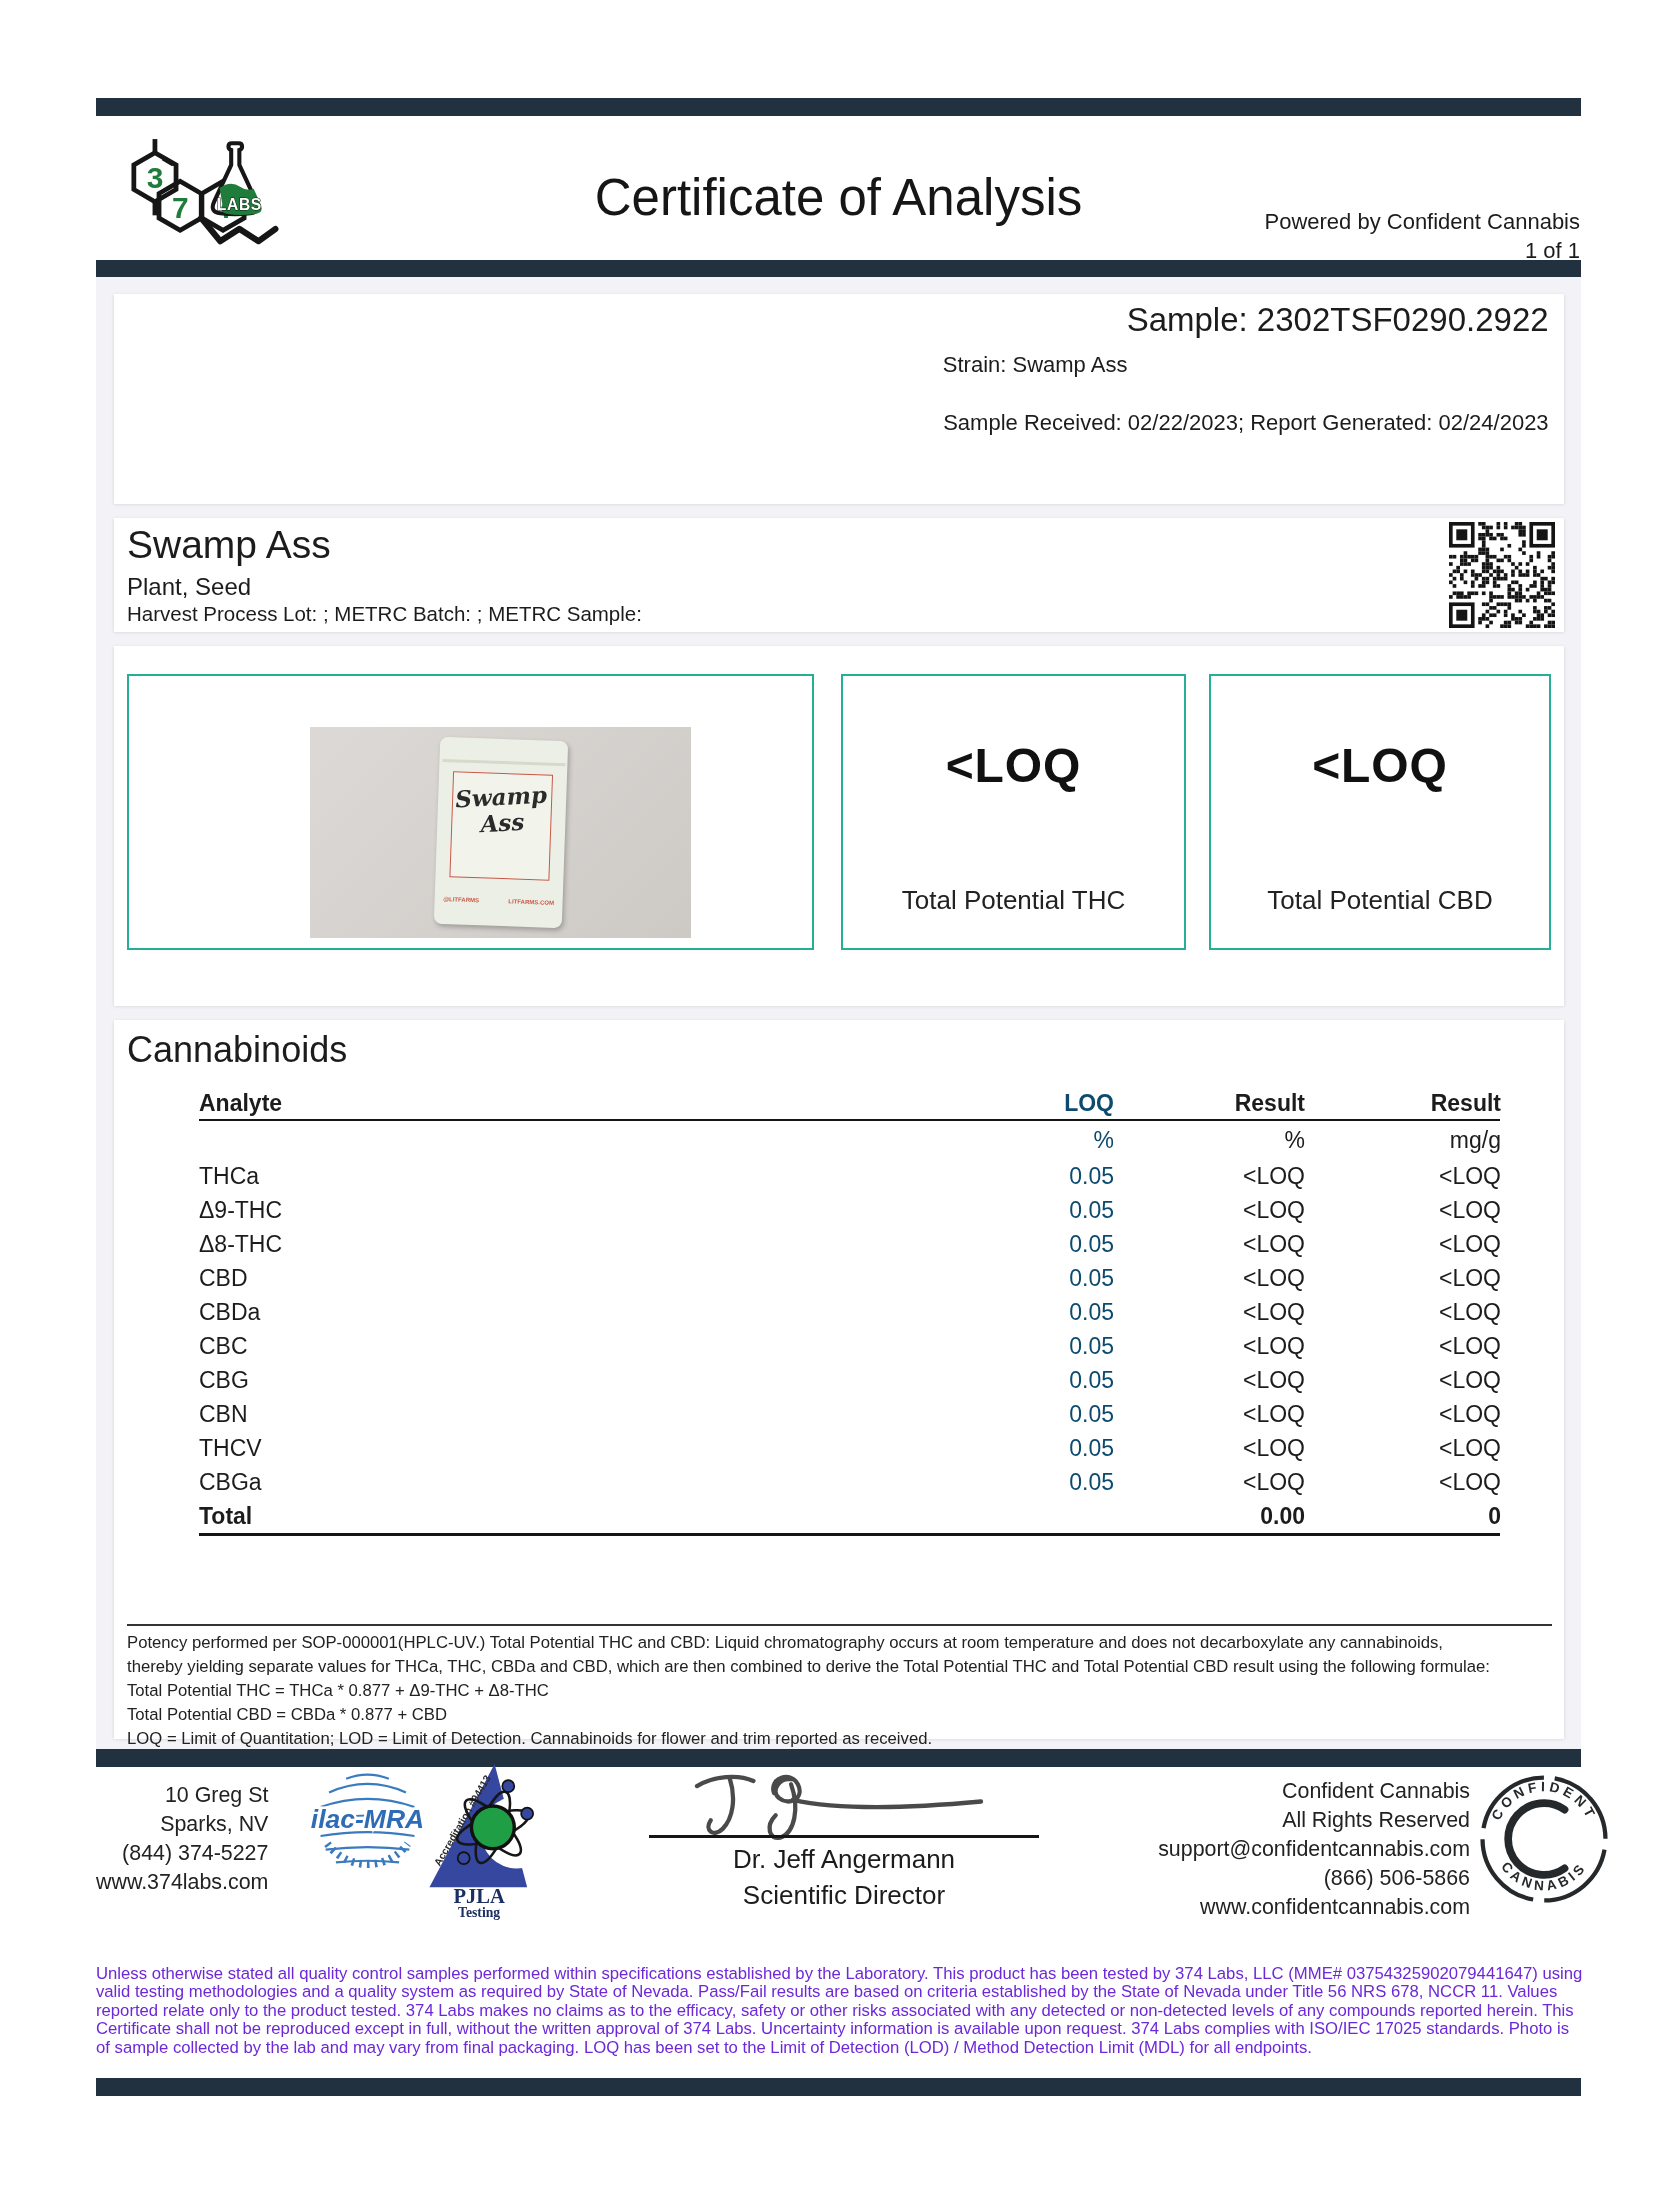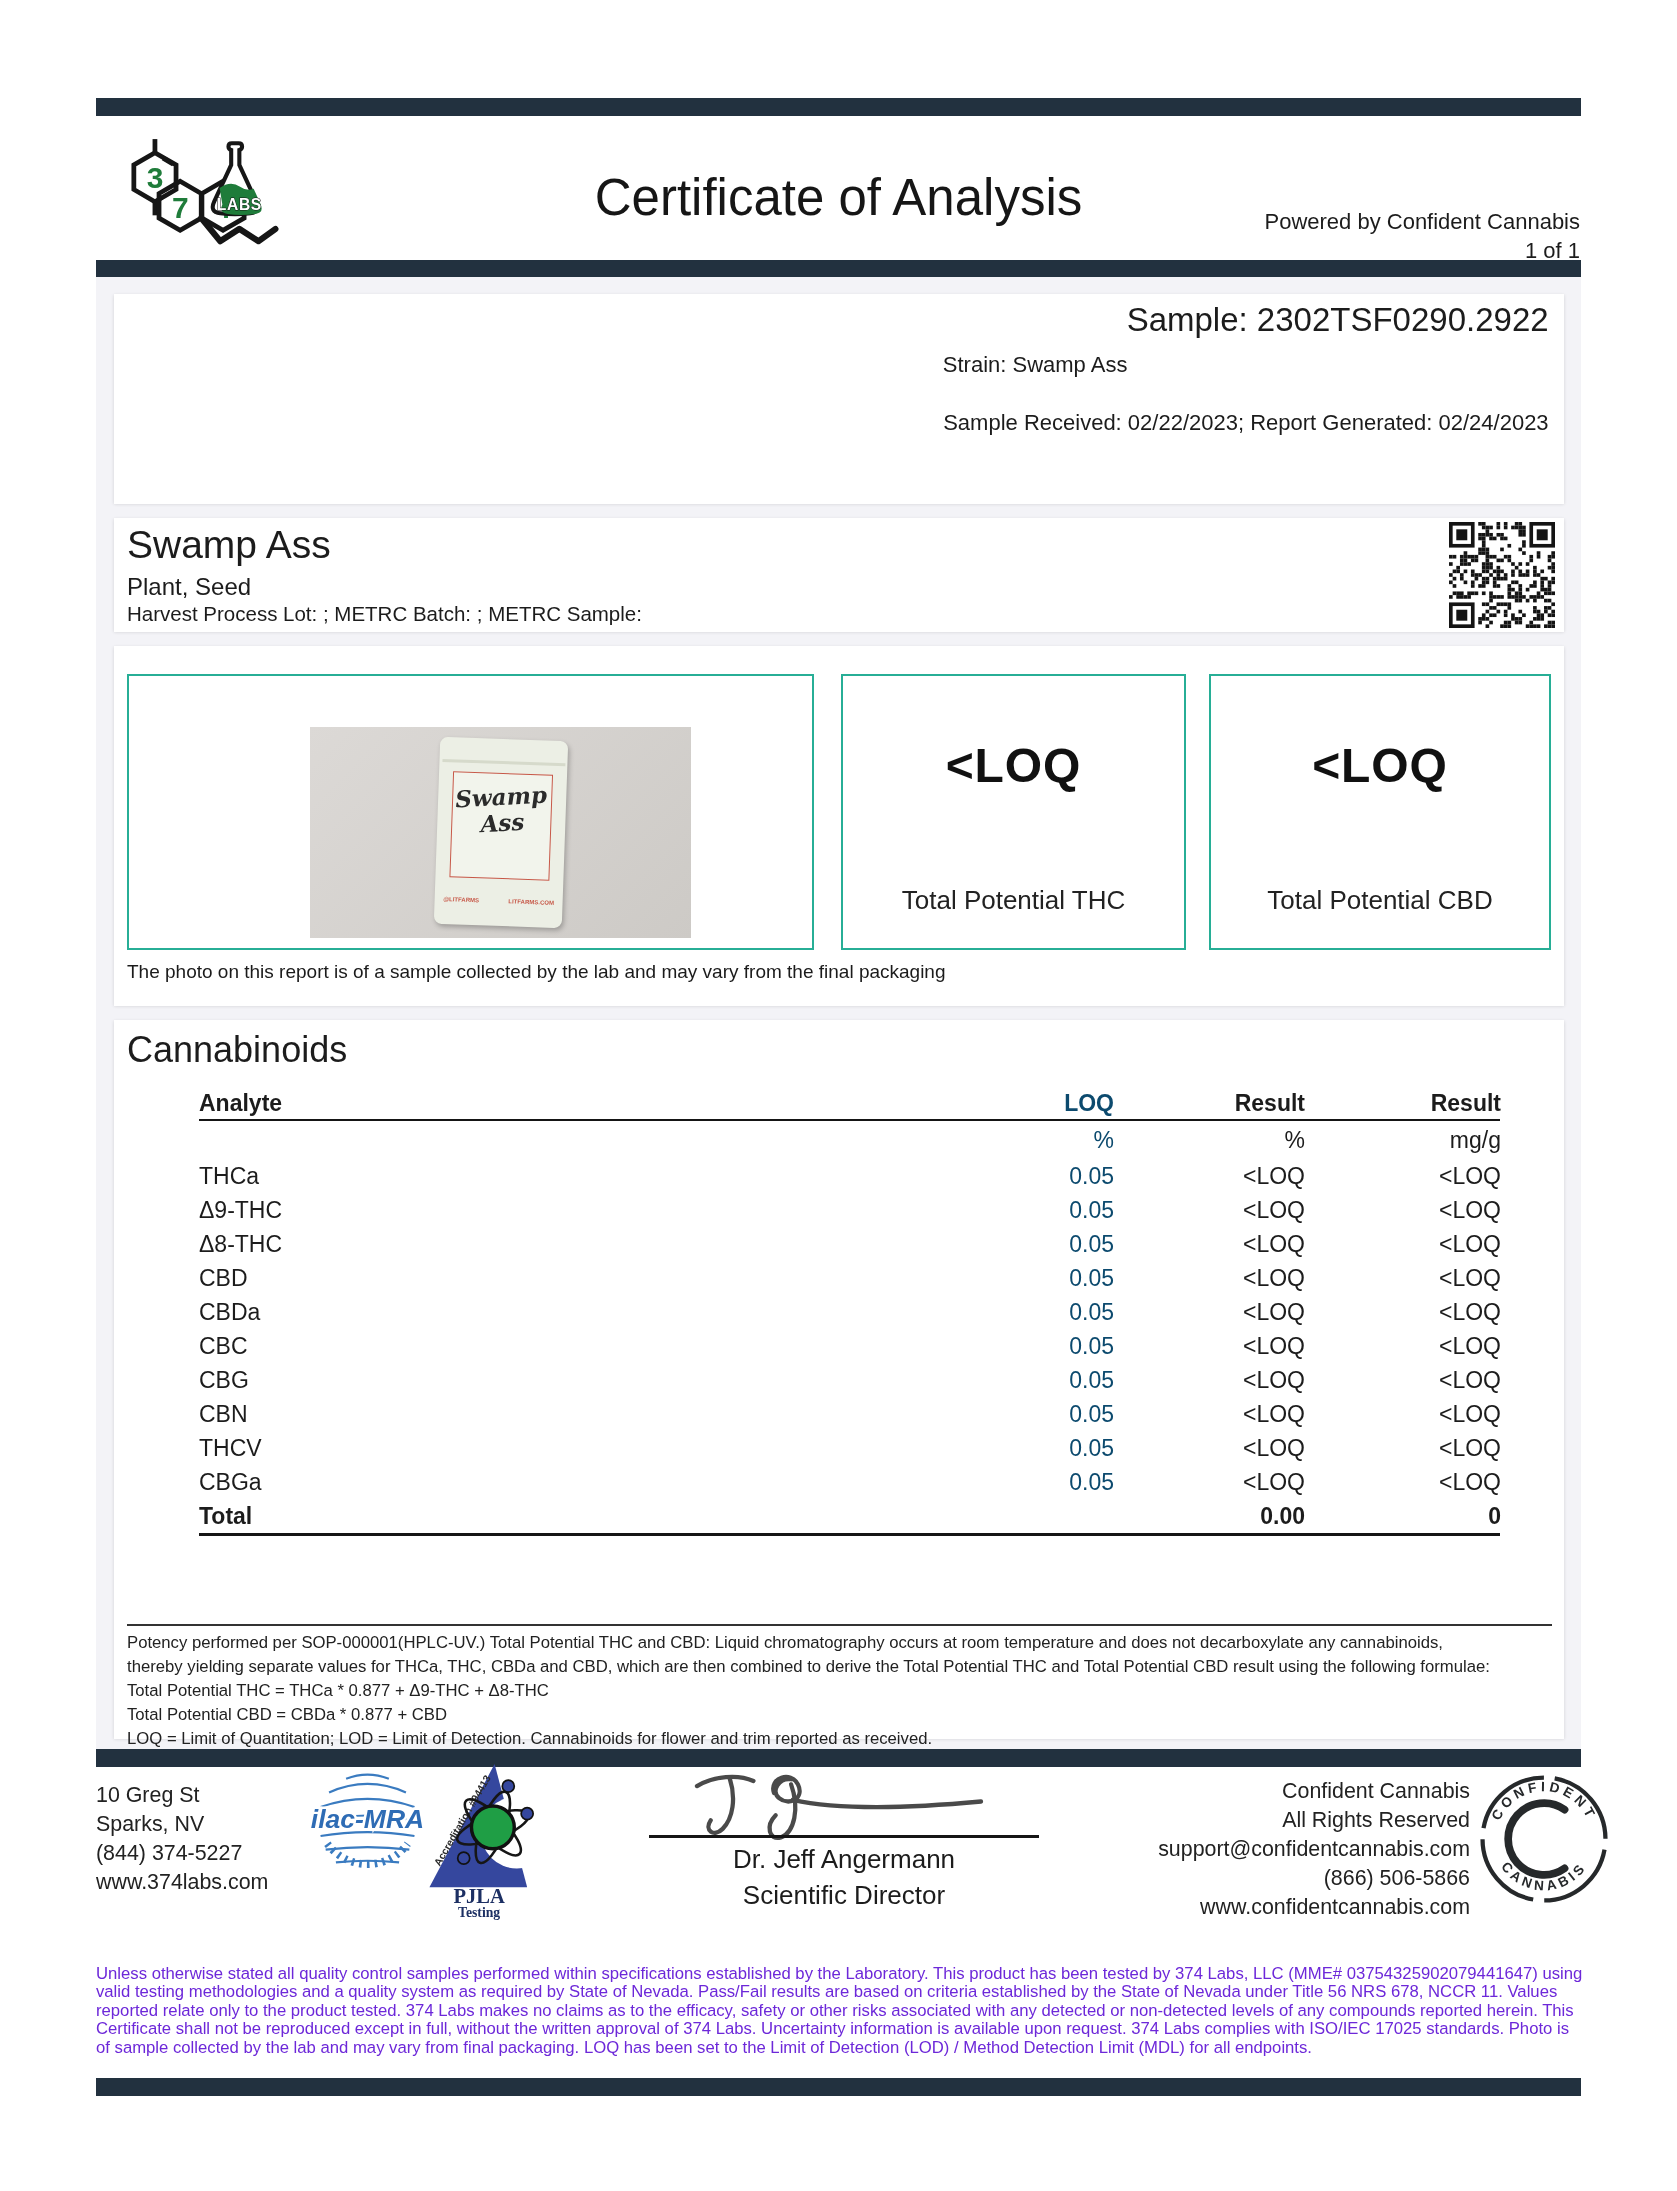--- a/index.html
+++ b/index.html
@@ -379,21 +379,20 @@
       </div>
     </div>
     <div class="tealbox" style="left:727px;width:345px;">
       <div class="loqval">&lt;LOQ</div>
       <div class="loqlab">Total Potential THC</div>
     </div>
     <div class="tealbox" style="left:1095px;width:342px;">
       <div class="loqval">&lt;LOQ</div>
       <div class="loqlab">Total Potential CBD</div>
     </div>
-    <div class="capt">The photo on this report is of a sample collected by the lab and may vary from the final packaging</div>
   </div>
 
   <div class="card" style="left:114px;top:1020px;width:1450px;height:719px;">
     <div class="abs" style="left:13px;top:8.6px;font-size:36px;">Cannabinoids</div>
 
     <div class="tbl">
       <div class="trow thead">
         <div class="c c1">Analyte</div>
         <div class="c c2 muted">LOQ</div>
         <div class="c c3">Result</div>
@@ -488,21 +487,21 @@
     <div class="abs" style="left:13px;top:604px;width:1425px;height:1.7px;background:#333;"></div>
     <div class="abs notes" style="left:13px;top:611px;width:1425px;">Potency performed per SOP-000001(HPLC-UV.) Total Potential THC and CBD: Liquid chromatography occurs at room temperature and does not decarboxylate any cannabinoids,
 thereby yielding separate values for THCa, THC, CBDa and CBD, which are then combined to derive the Total Potential THC and Total Potential CBD result using the following formulae:
 Total Potential THC = THCa * 0.877 + Δ9-THC + Δ8-THC
 Total Potential CBD = CBDa * 0.877 + CBD
 LOQ = Limit of Quantitation; LOD = Limit of Detection. Cannabinoids for flower and trim reported as received.</div>
   </div>
 
   <div class="navybar" style="top:1749px;"></div>
 
-  <div class="abs footcol" style="left:96px;top:1781px;">
+  <div class="abs footcol" style="left:96px;top:1781px;text-align:right;">
     <div>10 Greg St</div>
     <div>Sparks, NV</div>
     <div>(844) 374-5227</div>
     <div>www.374labs.com</div>
   </div>
 
   <svg class="abs" style="left:310px;top:1760px;" width="115" height="152" viewBox="0 0 134 178">
     <g fill="none" stroke="#3a7bc0" stroke-width="2.6">
       <path d="M42,22 Q67,12 92,22"></path>
       <path d="M22,38 Q67,18 112,38"></path>

